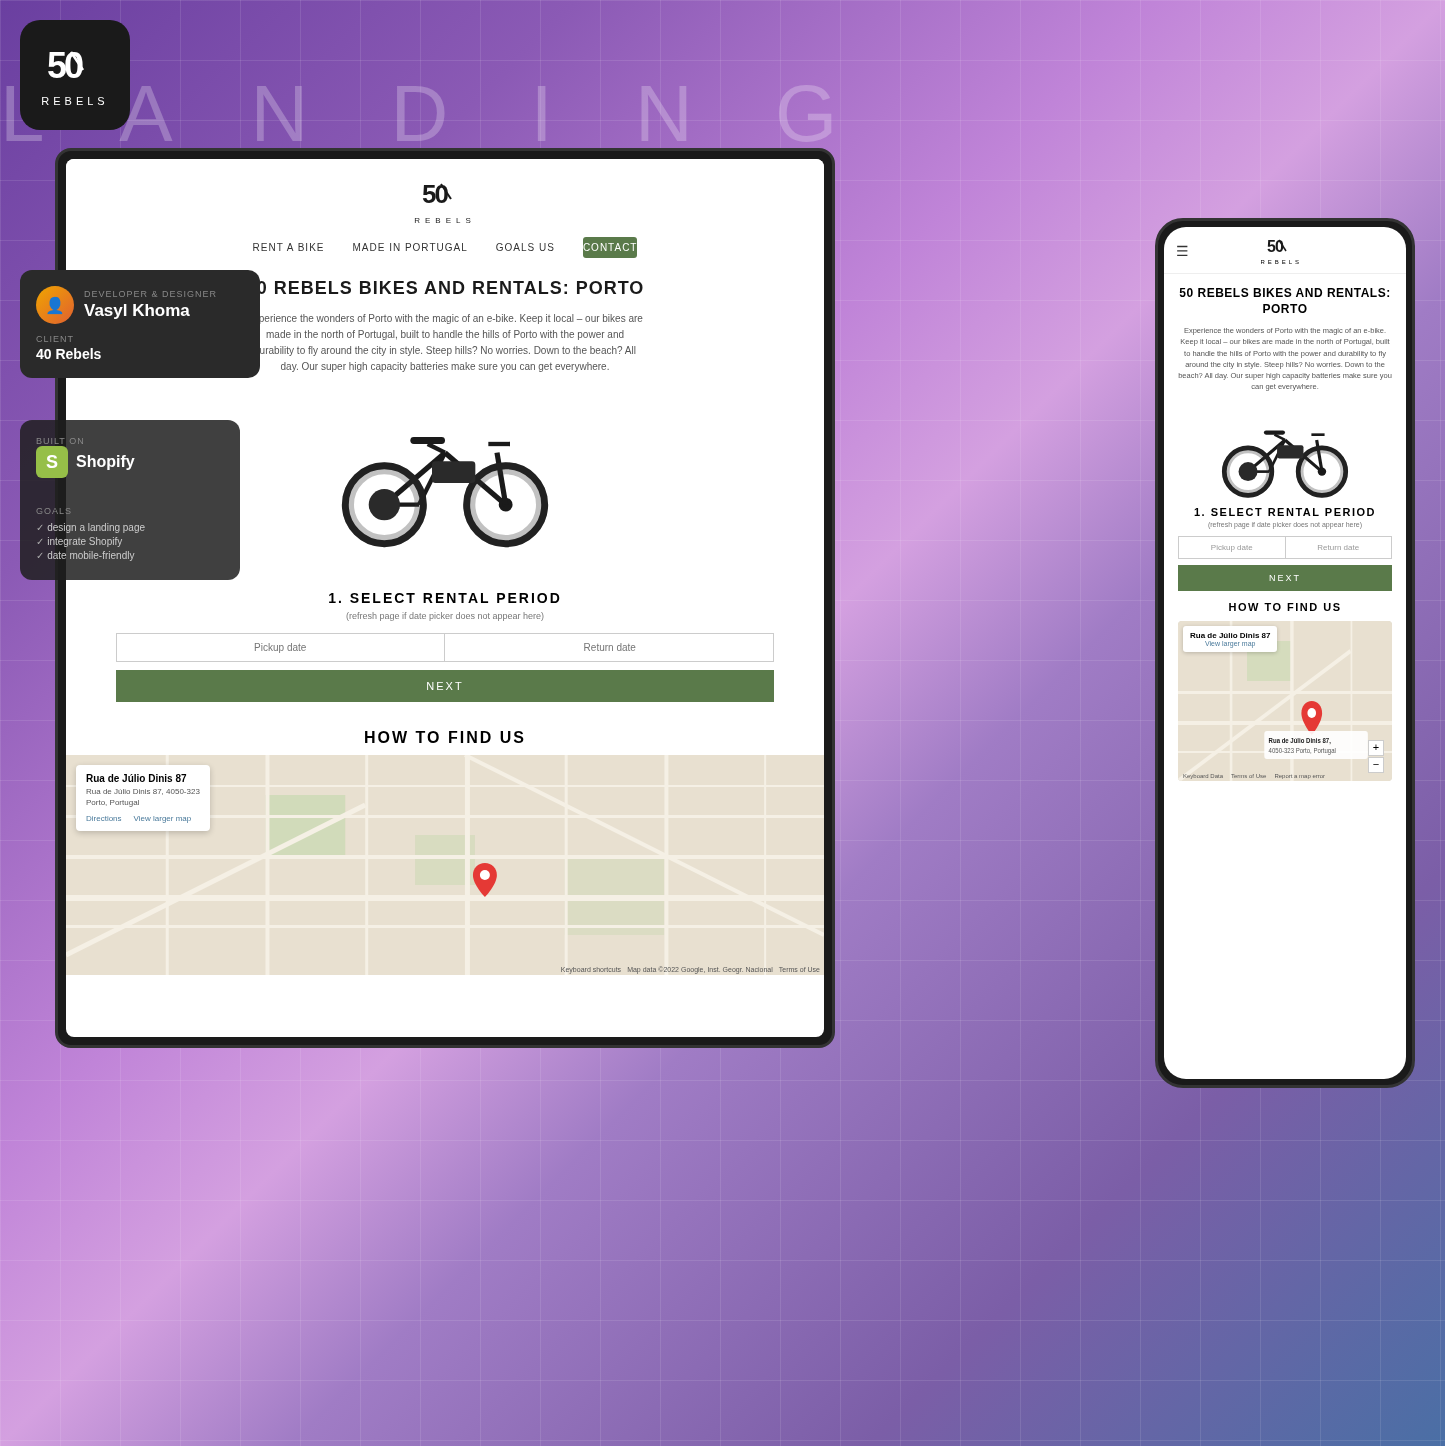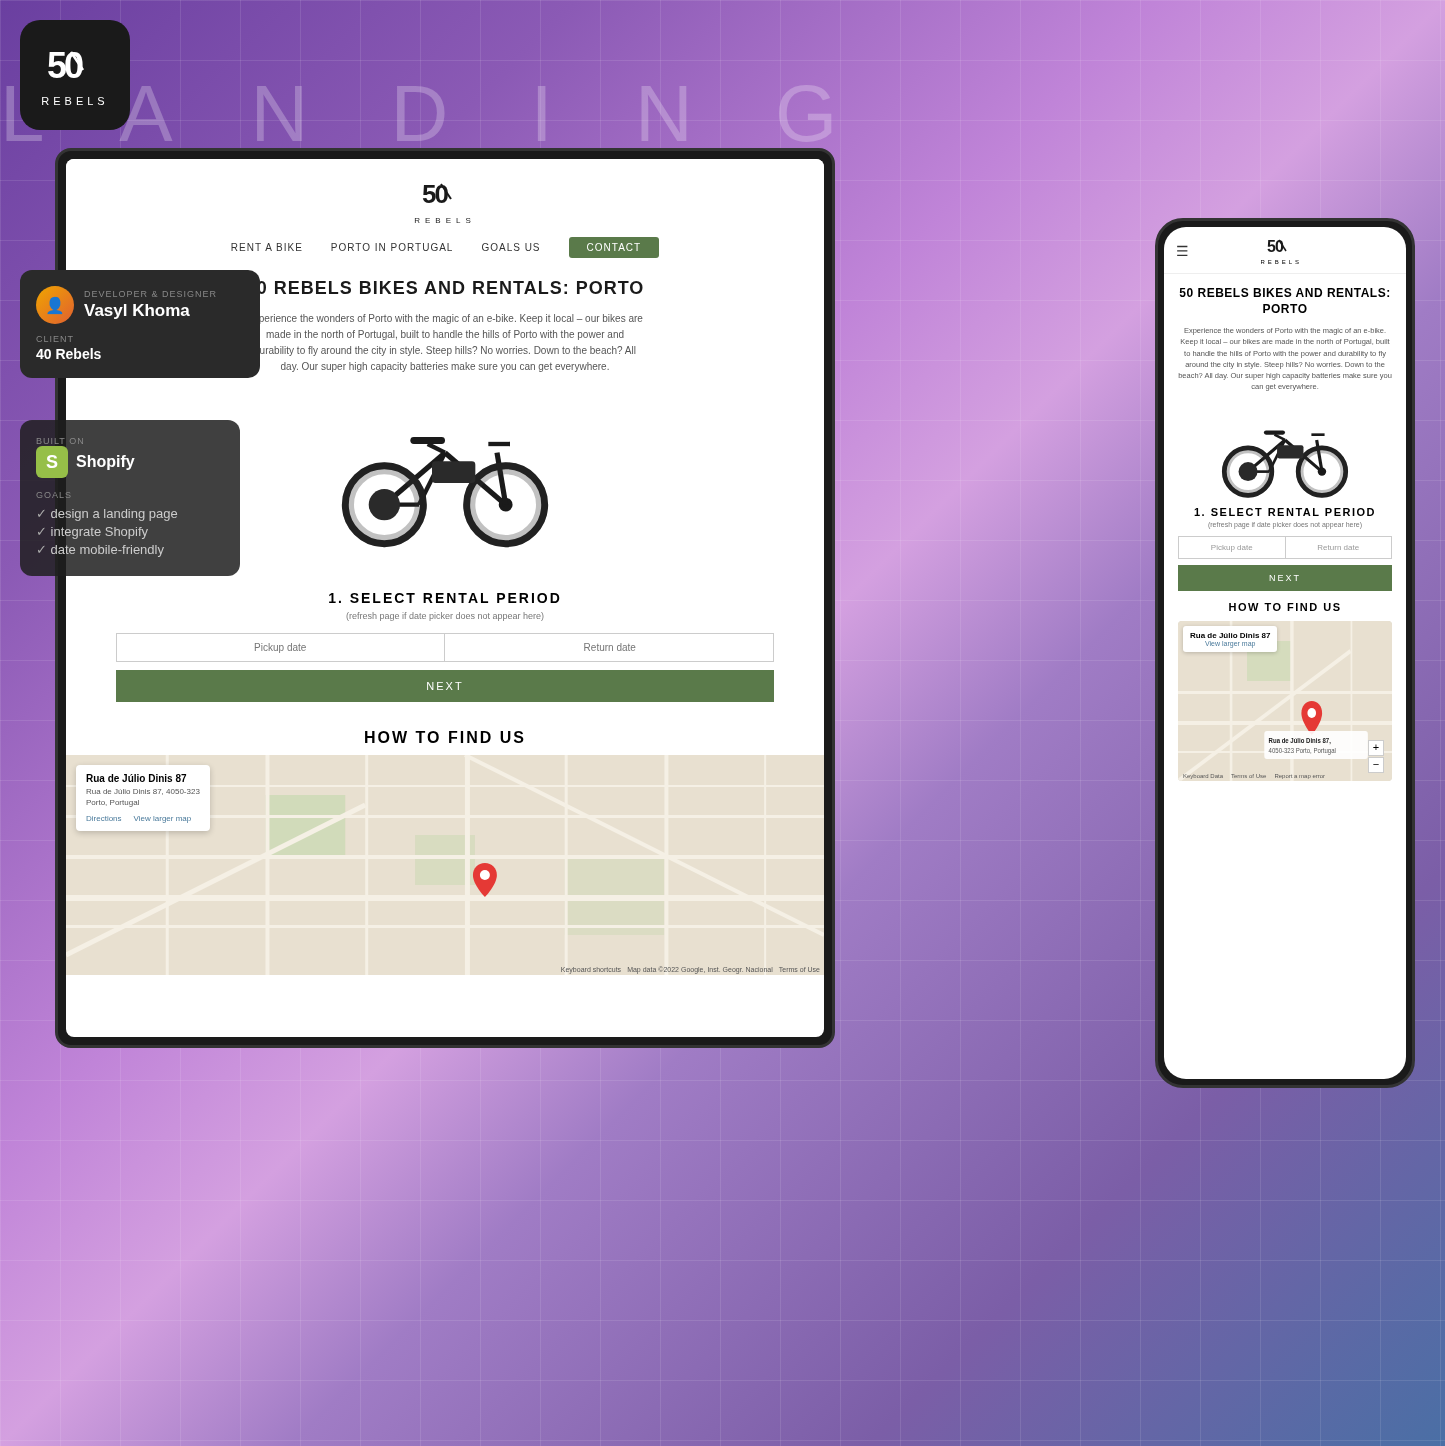--- a/index.html
+++ b/index.html
@@ -158,25 +158,25 @@
     }
     .shopify-name {
       font-size: 16px;
       font-weight: 600;
     }
     .goals-label {
       font-size: 9px;
       color: #888;
       letter-spacing: 1px;
       text-transform: uppercase;
-      margin-top: 12px;
+      margin-top: 28px;
       margin-bottom: 6px;
     }
     .goal-item {
-      font-size: 13px;
+      font-size: 10px;
       color: #ccc;
       margin-bottom: 3px;
     }
     .goal-item::before {
       content: '✓ ';
       color: #aaa;
     }
 
     
     .desktop-mockup {
@@ -230,21 +230,21 @@
       font-size: 10px;
       letter-spacing: 1px;
       color: #333;
     }
     .site-nav span {
       cursor: pointer;
     }
     .nav-contact {
       background: #5a7a4a;
       color: white !important;
-      padding: 5px 18px;
+      padding: 5px 0;
       border-radius: 3px;
     }
     .site-content {
       padding: 20px 50px;
       background: white;
       text-align: center;
     }
     .site-title {
       font-size: 18px;
       font-weight: 700;
@@ -579,21 +579,21 @@
         <div class="site-logo-icon">
           <svg width="46" height="28" viewBox="0 0 46 28">
             <text x="0" y="24" font-size="26" font-weight="900" fill="#1a1a1a" font-family="Arial" letter-spacing="-2">50</text>
             <line x1="19" y1="5" x2="29" y2="20" stroke="#1a1a1a" stroke-width="2"></line>
           </svg>
         </div>
         <div class="site-logo-text">REBELS</div>
       </div>
       <div class="site-nav">
         <span>RENT A BIKE</span>
-        <span>PORTO IN PORTUGAL</span>
+        <span>MADE IN PORTUGAL</span>
         <span>GOALS US</span>
         <span class="nav-contact">CONTACT</span>
       </div>
     </div>
 
     <div class="site-content">
       <div class="site-title">50 REBELS BIKES AND RENTALS: PORTO</div>
       <div class="site-description">Experience the wonders of Porto with the magic of an e-bike. Keep it local – our bikes are made in the north of Portugal, built to handle the hills of Porto with the power and durability to fly around the city in style. Steep hills? No worries. Down to the beach? All day. Our super high capacity batteries make sure you can get everywhere.</div>
 
       <div class="bike-image-container">

